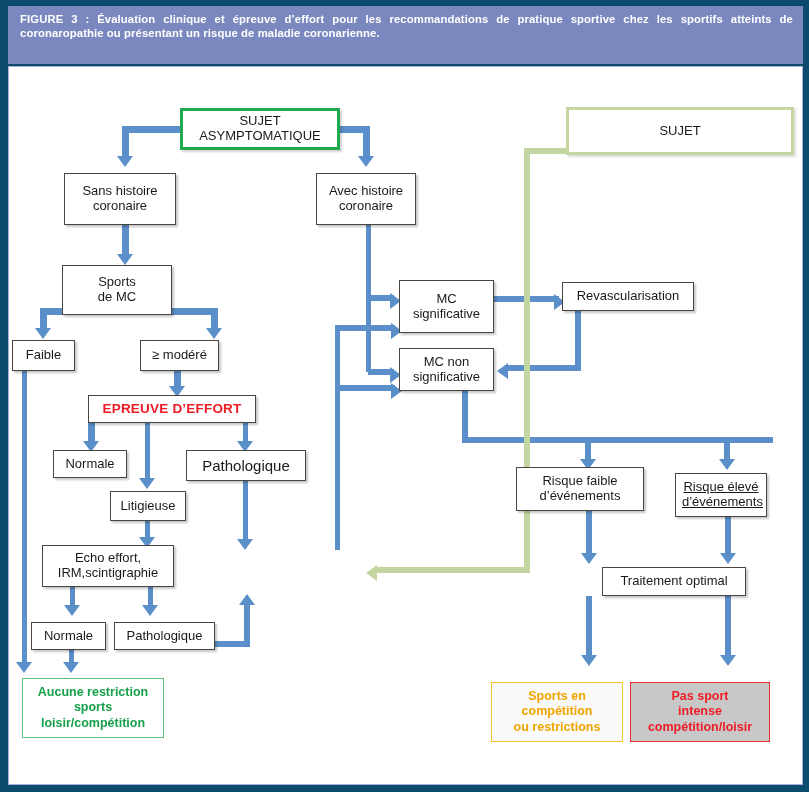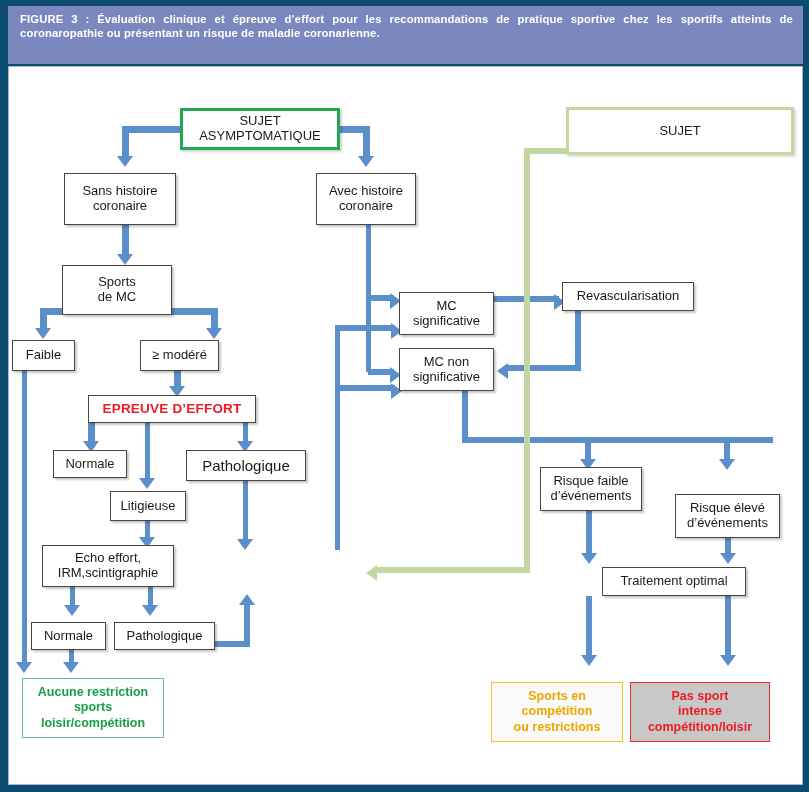--- a/index.html
+++ b/index.html
@@ -313,46 +313,46 @@
 
   <div class="node" style="left:31px; top:622px; width:75px; height:28px;">
     <span>Normale</span>
   </div>
 
   <div class="node" style="left:114px; top:622px; width:101px; height:28px;">
     <span>Pathologique</span>
   </div>
 
 
-  <div class="node" style="left:399px; top:280px; width:95px; height:43px;margin-top:12px;">
+  <div class="node" style="left:399px; top:280px; width:95px; height:53px;">
     <span>
       <span>MC</span>
       <span>significative</span>
     </span>
   </div>
 
   <div class="node" style="left:399px; top:348px; width:95px; height:43px;">
     <span>
       <span>MC non</span>
       <span>significative</span>
     </span>
   </div>
 
   <div class="node" style="left:562px; top:282px; width:132px; height:29px;">
     <span>Revascularisation</span>
   </div>
 
-  <div class="node" style="left:540px; top:467px; width:102px; height:44px;align-items:center;">
+  <div class="node" style="left:516px; top:467px; width:128px; height:44px;align-items:center;">
     <span>
       <span>Risque faible</span>
       <span>d’événements</span>
     </span>
   </div>
 
-  <div class="node" style="left:675px; top:494px; width:105px; height:44px;">
+  <div class="node" style="left:675px; top:473px; width:92px; height:44px;text-decoration:underline;">
     <span>
       <span>Risque élevé</span>
       <span>d’événements</span>
     </span>
   </div>
 
   <div class="node" style="left:602px; top:567px; width:144px; height:29px;">
     <span>Traitement optimal</span>
   </div>
 

